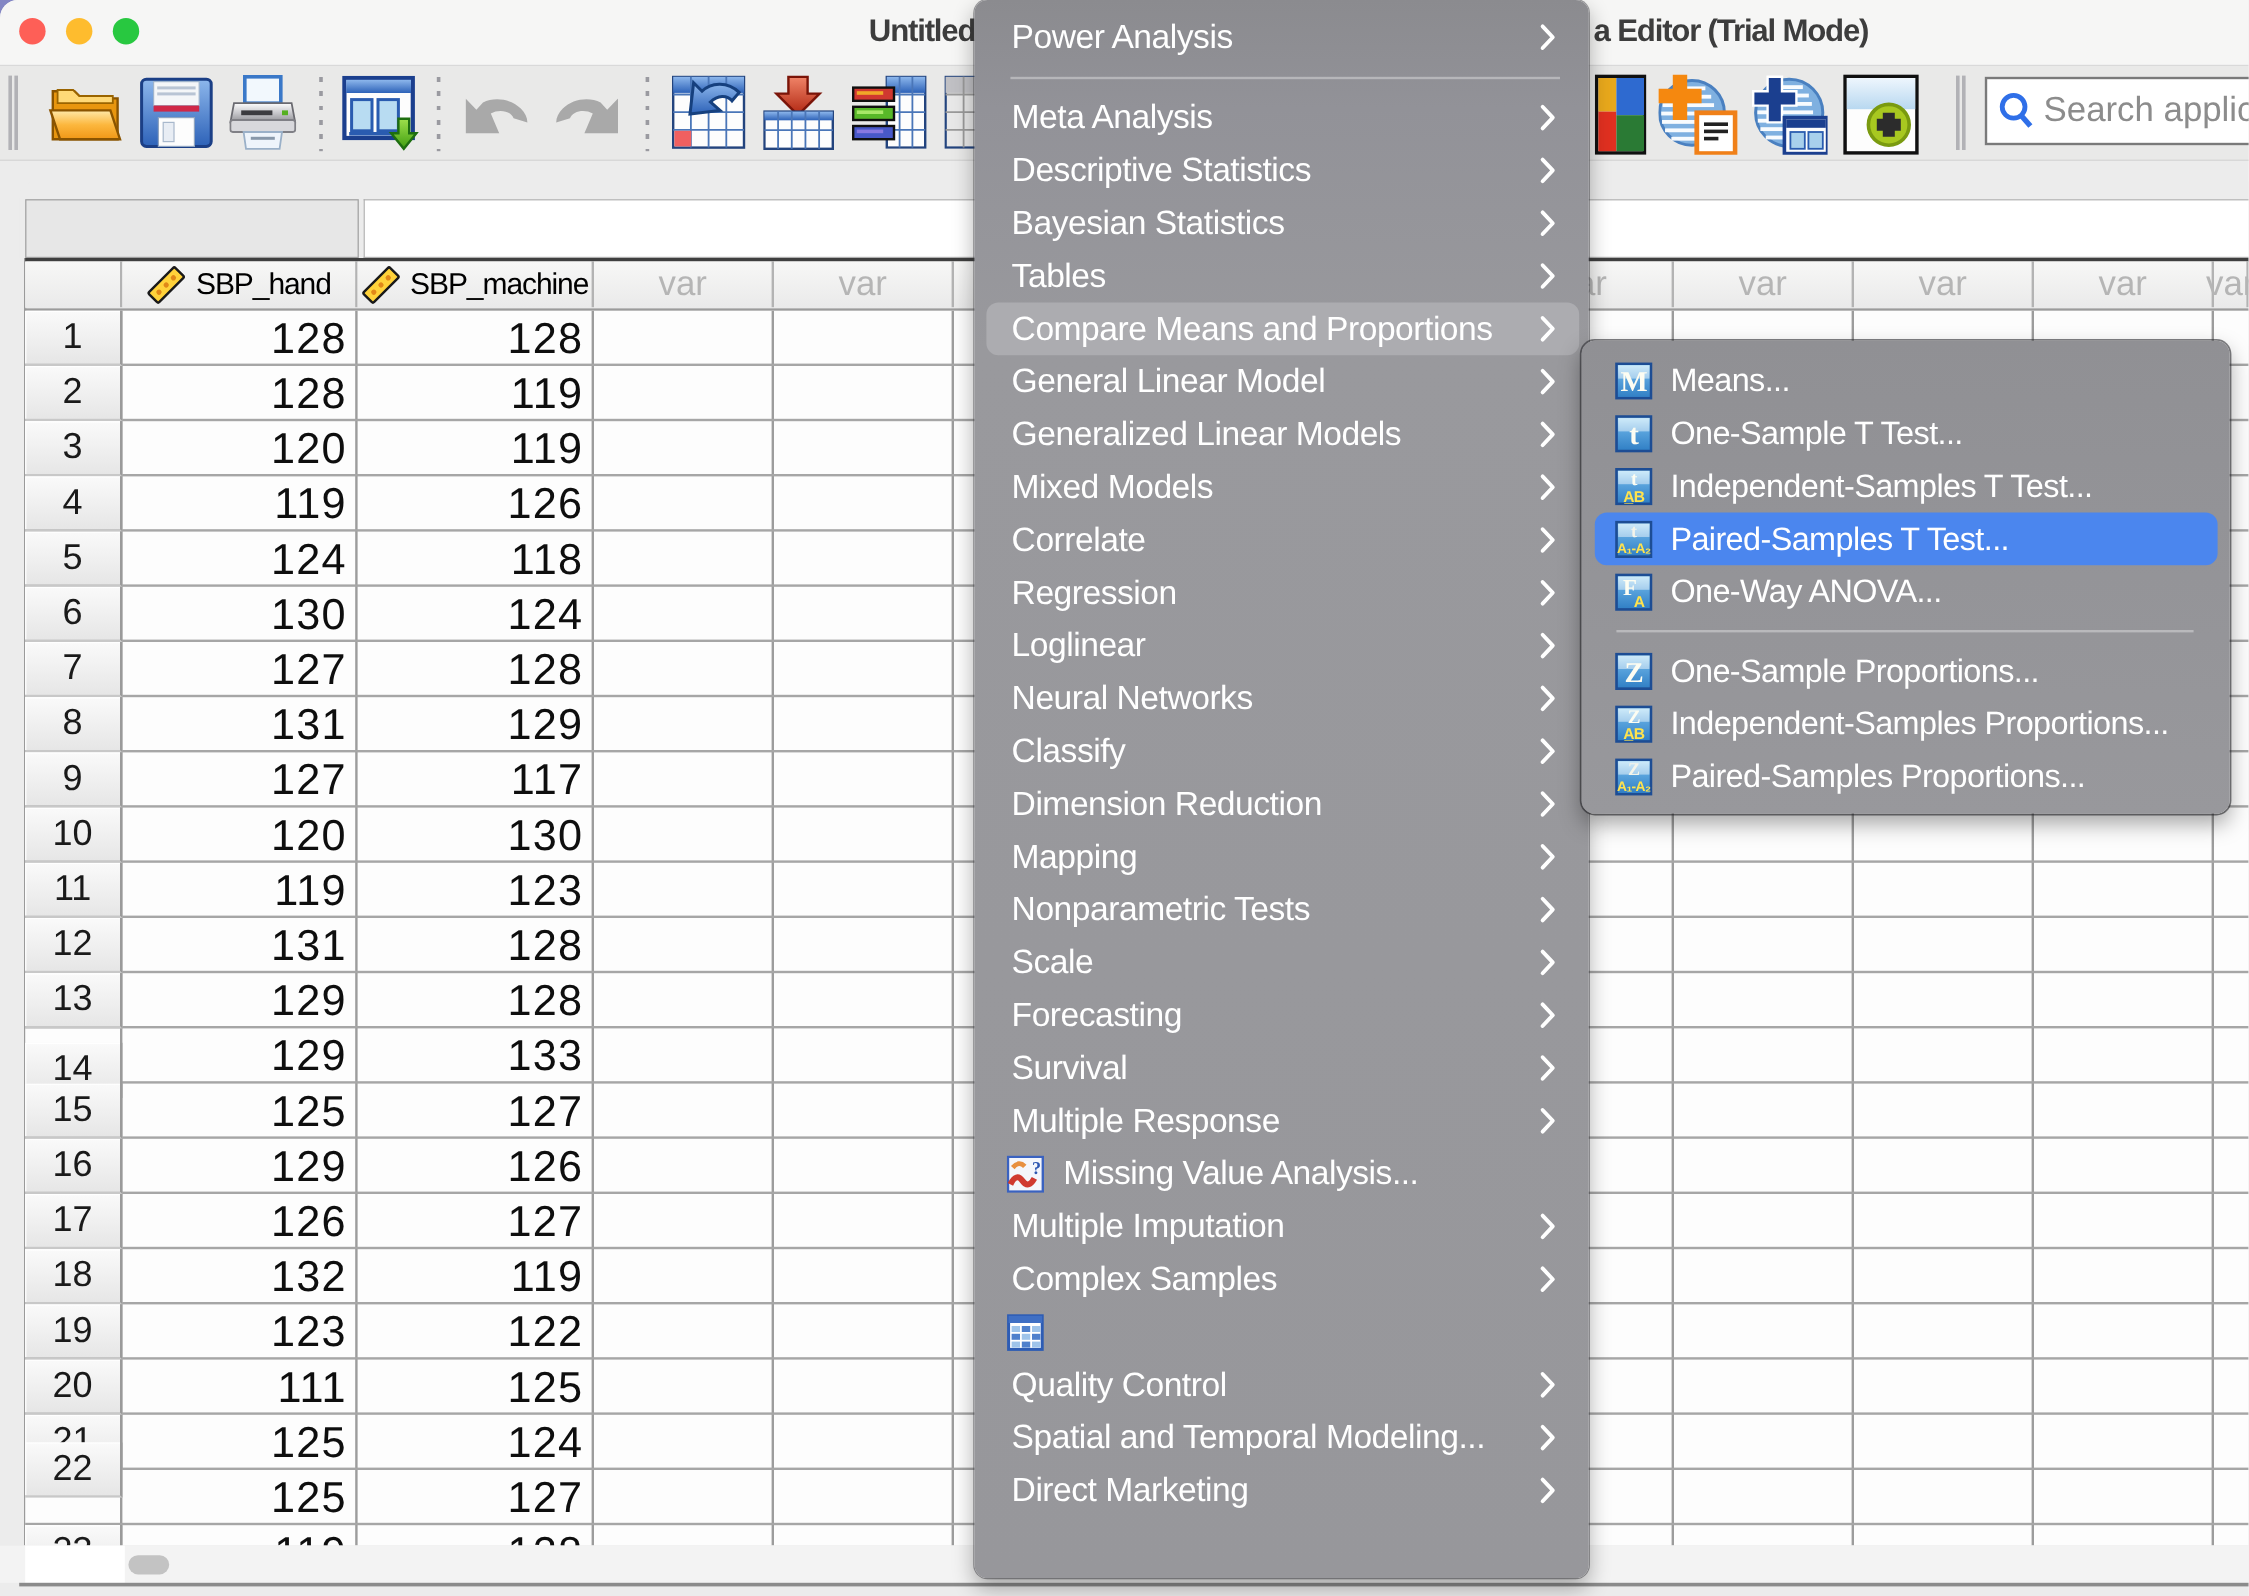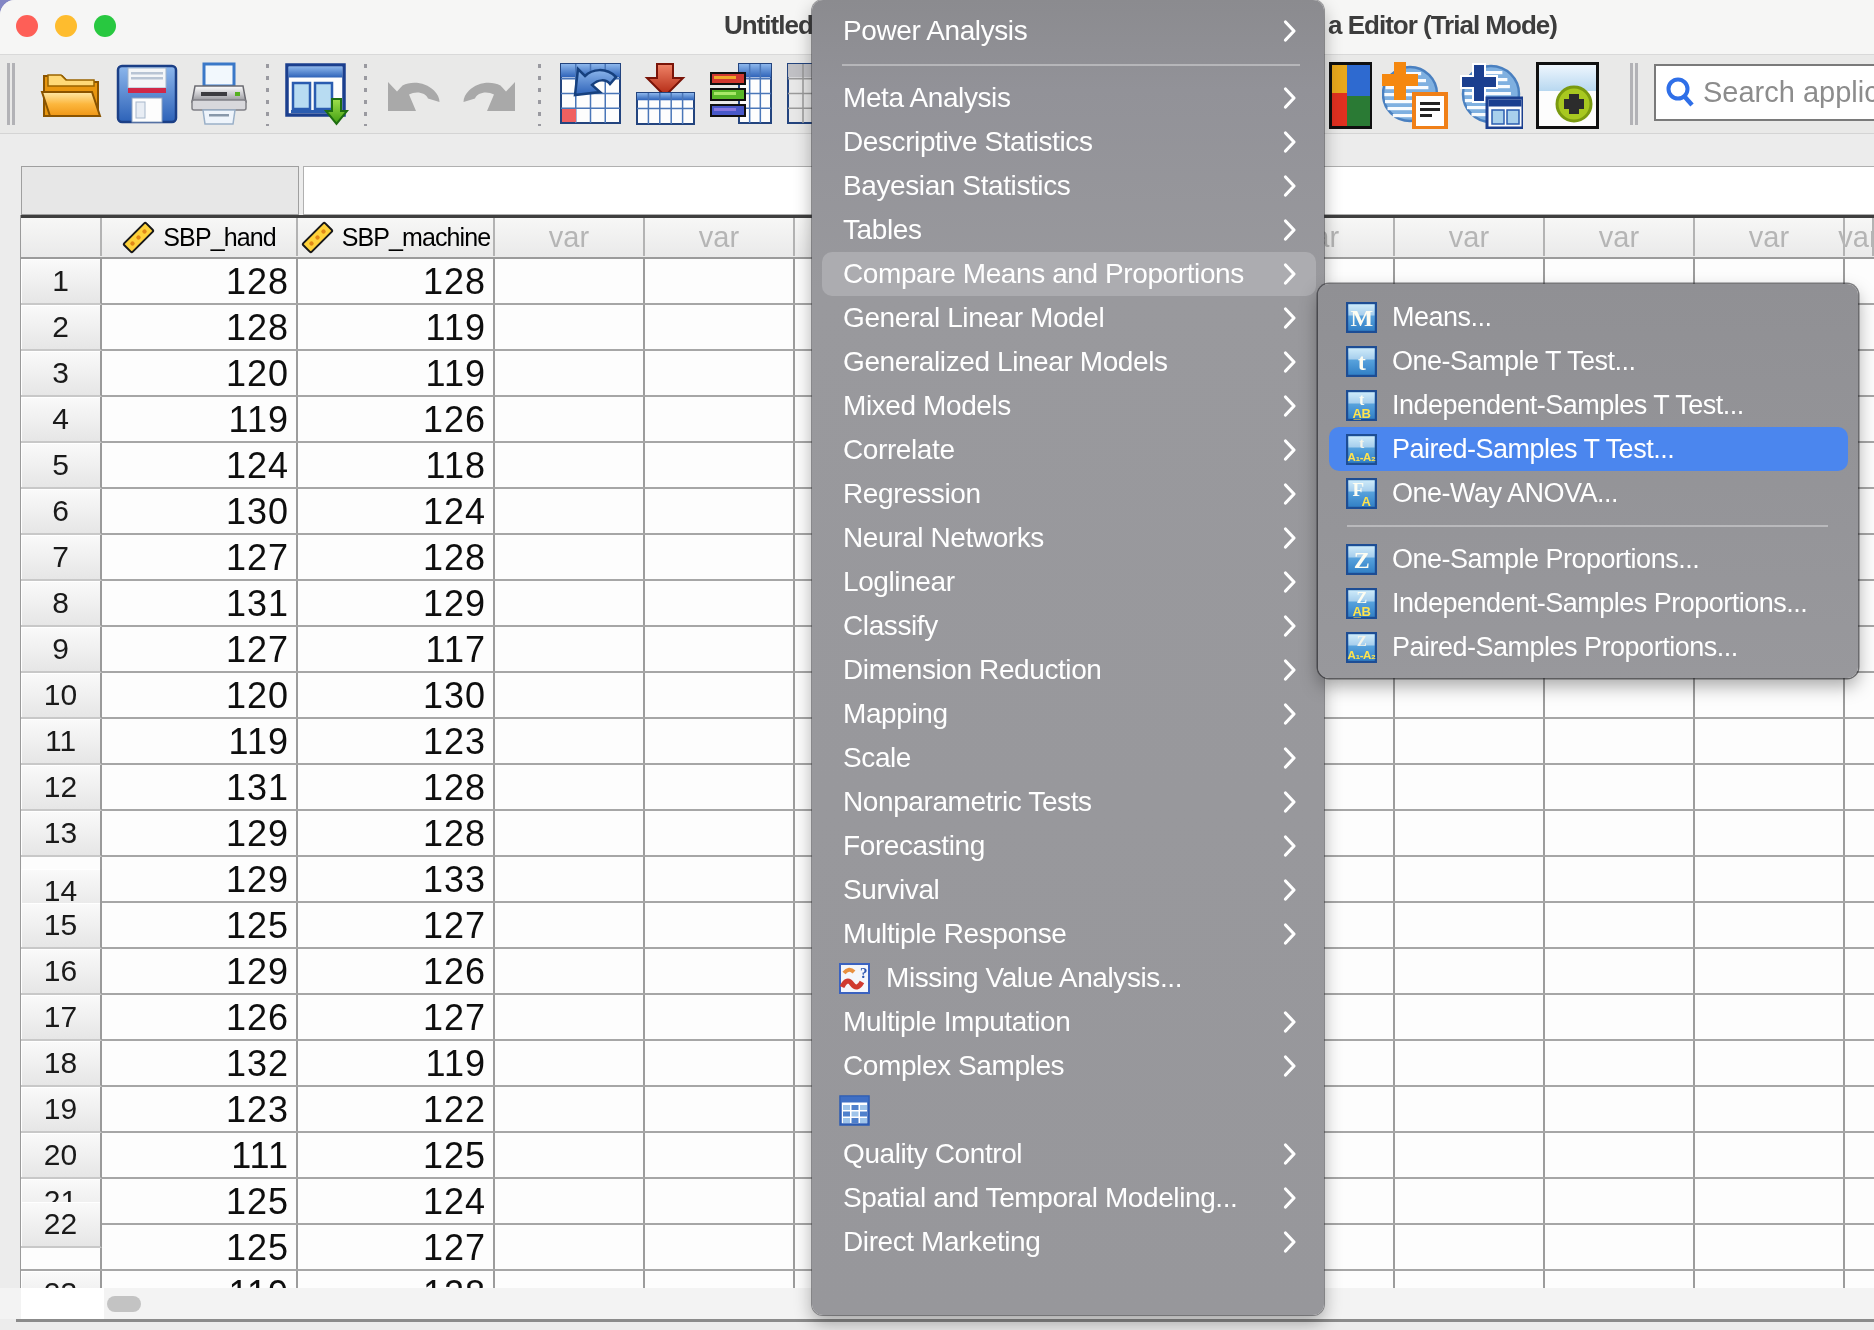--- a/index.html
+++ b/index.html
@@ -461,57 +461,57 @@
         <path d="M3.5 4 L12 13 L3.5 22" stroke="#fff" stroke-width="3.2" fill="none" stroke-linecap="round" stroke-linejoin="round"></path>
       </svg>
     </div>
 <div class="mi" style="">
       <span class="lab">Regression</span>
       <svg class="chev" width="15" height="26" viewBox="0 0 15 26">
         <path d="M3.5 4 L12 13 L3.5 22" stroke="#fff" stroke-width="3.2" fill="none" stroke-linecap="round" stroke-linejoin="round"></path>
       </svg>
     </div>
 <div class="mi" style="">
+      <span class="lab">Loglinear</span>
+      <svg class="chev" width="15" height="26" viewBox="0 0 15 26">
+        <path d="M3.5 4 L12 13 L3.5 22" stroke="#fff" stroke-width="3.2" fill="none" stroke-linecap="round" stroke-linejoin="round"></path>
+      </svg>
+    </div>
+<div class="mi" style="">
       <span class="lab">Neural Networks</span>
       <svg class="chev" width="15" height="26" viewBox="0 0 15 26">
         <path d="M3.5 4 L12 13 L3.5 22" stroke="#fff" stroke-width="3.2" fill="none" stroke-linecap="round" stroke-linejoin="round"></path>
       </svg>
     </div>
 <div class="mi" style="">
-      <span class="lab">Loglinear</span>
-      <svg class="chev" width="15" height="26" viewBox="0 0 15 26">
-        <path d="M3.5 4 L12 13 L3.5 22" stroke="#fff" stroke-width="3.2" fill="none" stroke-linecap="round" stroke-linejoin="round"></path>
-      </svg>
-    </div>
-<div class="mi" style="">
       <span class="lab">Classify</span>
       <svg class="chev" width="15" height="26" viewBox="0 0 15 26">
         <path d="M3.5 4 L12 13 L3.5 22" stroke="#fff" stroke-width="3.2" fill="none" stroke-linecap="round" stroke-linejoin="round"></path>
       </svg>
     </div>
 <div class="mi" style="">
       <span class="lab">Dimension Reduction</span>
       <svg class="chev" width="15" height="26" viewBox="0 0 15 26">
         <path d="M3.5 4 L12 13 L3.5 22" stroke="#fff" stroke-width="3.2" fill="none" stroke-linecap="round" stroke-linejoin="round"></path>
       </svg>
     </div>
 <div class="mi" style="">
       <span class="lab">Mapping</span>
       <svg class="chev" width="15" height="26" viewBox="0 0 15 26">
         <path d="M3.5 4 L12 13 L3.5 22" stroke="#fff" stroke-width="3.2" fill="none" stroke-linecap="round" stroke-linejoin="round"></path>
       </svg>
     </div>
 <div class="mi" style="">
+      <span class="lab">Nonparametric Tests</span>
+      <svg class="chev" width="15" height="26" viewBox="0 0 15 26">
+        <path d="M3.5 4 L12 13 L3.5 22" stroke="#fff" stroke-width="3.2" fill="none" stroke-linecap="round" stroke-linejoin="round"></path>
+      </svg>
+    </div>
+<div class="mi" style="">
       <span class="lab">Scale</span>
-      <svg class="chev" width="15" height="26" viewBox="0 0 15 26">
-        <path d="M3.5 4 L12 13 L3.5 22" stroke="#fff" stroke-width="3.2" fill="none" stroke-linecap="round" stroke-linejoin="round"></path>
-      </svg>
-    </div>
-<div class="mi" style="">
-      <span class="lab">Nonparametric Tests</span>
       <svg class="chev" width="15" height="26" viewBox="0 0 15 26">
         <path d="M3.5 4 L12 13 L3.5 22" stroke="#fff" stroke-width="3.2" fill="none" stroke-linecap="round" stroke-linejoin="round"></path>
       </svg>
     </div>
 <div class="mi" style="">
       <span class="lab">Forecasting</span>
       <svg class="chev" width="15" height="26" viewBox="0 0 15 26">
         <path d="M3.5 4 L12 13 L3.5 22" stroke="#fff" stroke-width="3.2" fill="none" stroke-linecap="round" stroke-linejoin="round"></path>
       </svg>
     </div>

